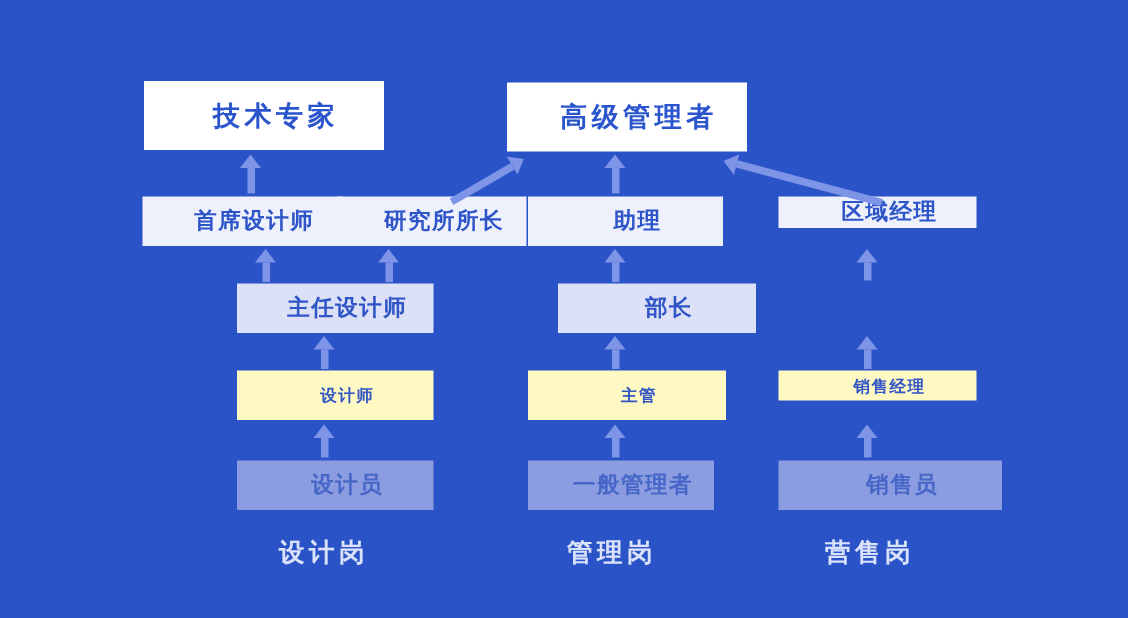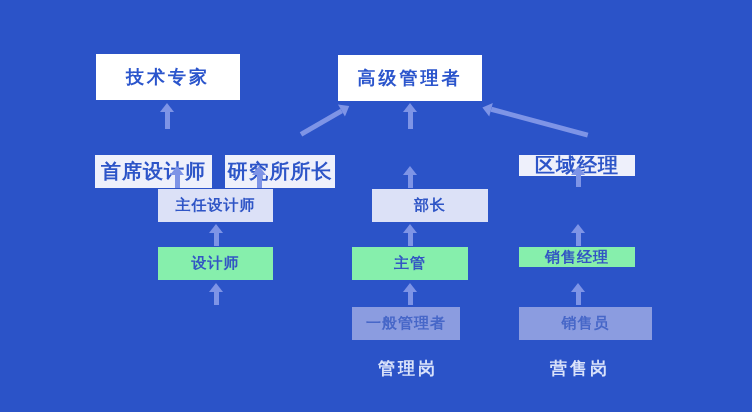--- a/index.html
+++ b/index.html
@@ -3,26 +3,26 @@
 <meta charset="utf-8">
 <style>
   html,body { margin:0; padding:0; background:#1d3a96; }
   .canvas {
     position:relative; width:752px; height:412px;
     background:#2B53C8; overflow:hidden;
     font-family:"DejaVu Sans","Liberation Sans",sans-serif;
   }
   .node {
     position:absolute; display:flex; align-items:center; justify-content:center;
-    font-weight:bold; letter-spacing:1px; white-space:nowrap;
+    font-weight:bold; letter-spacing:1px; white-space:nowrap;padding-left:16px;
   }
   .lv1 { background:#FFFFFF; color:#2B55CC; font-size:18px; letter-spacing:3px; }
-  .lv2 { background:#EEF0FB; color:#2D55C8; font-size:20px;margin-top:24px; }
+  .lv2 { background:#EEF0FB; color:#2D55C8; font-size:15px; }
   .lv3 { background:#DCE1F7; color:#2F55C6; font-size:15px; }
-  .lv4 { background:#86efac; color:#3356C4; font-size:15px; }
+  .lv4 { background:#fef9c3; color:#3356C4; font-size:11px; }
   .lv5 { background:#8B9CE0; color:#4767C8; font-size:15px; }
   .footer-label {
     position:absolute; width:120px; text-align:center;
     color:#D9E2FA; font-size:17px; font-weight:bold; letter-spacing:3px;
   }
   .arrow {
     position:absolute; width:14px;
     display:flex; flex-direction:column; align-items:center;
   }
   .arrow .head {
@@ -36,32 +36,35 @@
 </head>
 <body>
 
 <div class="canvas">
 
   <div class="node lv1" style="left:96px;top:54px;width:144px;height:46px">技术专家</div>
   <div class="node lv1" style="left:338px;top:55px;width:144px;height:46px">高级管理者</div>
 
   <div class="node lv2" style="left:95px;top:131px;width:117px;height:33px">首席设计师</div>
   <div class="node lv2" style="left:225px;top:131px;width:110px;height:33px">研究所所长</div>
+  <div class="node lv2" style="left:352px;top:131px;width:114px;height:33px">助理</div>
   <div class="node lv2" style="left:519px;top:131px;width:116px;height:21px">区域经理</div>
 
   <div class="node lv3" style="left:158px;top:189px;width:115px;height:33px">主任设计师</div>
   <div class="node lv3" style="left:372px;top:189px;width:116px;height:33px">部长</div>
 
   <div class="node lv4" style="left:158px;top:247px;width:115px;height:33px">设计师</div>
   <div class="node lv4" style="left:352px;top:247px;width:116px;height:33px">主管</div>
   <div class="node lv4" style="left:519px;top:247px;width:116px;height:20px">销售经理</div>
 
+  <div class="node lv5" style="left:158px;top:307px;width:115px;height:33px">设计员</div>
   <div class="node lv5" style="left:352px;top:307px;width:108px;height:33px">一般管理者</div>
   <div class="node lv5" style="left:519px;top:307px;width:133px;height:33px">销售员</div>
 
+  <div class="footer-label" style="left:156px;top:357px">设计岗</div>
   <div class="footer-label" style="left:348px;top:357px">管理岗</div>
   <div class="footer-label" style="left:520px;top:357px">营售岗</div>
 
   <div class="arrow" style="left:160px;top:103px;height:26px">
     <div class="head"></div>
     <div class="stem"></div>
   </div>
   <div class="arrow" style="left:318px;top:92px;height:56px;transform:rotate(60deg)">
     <div class="head"></div>
     <div class="stem"></div>

